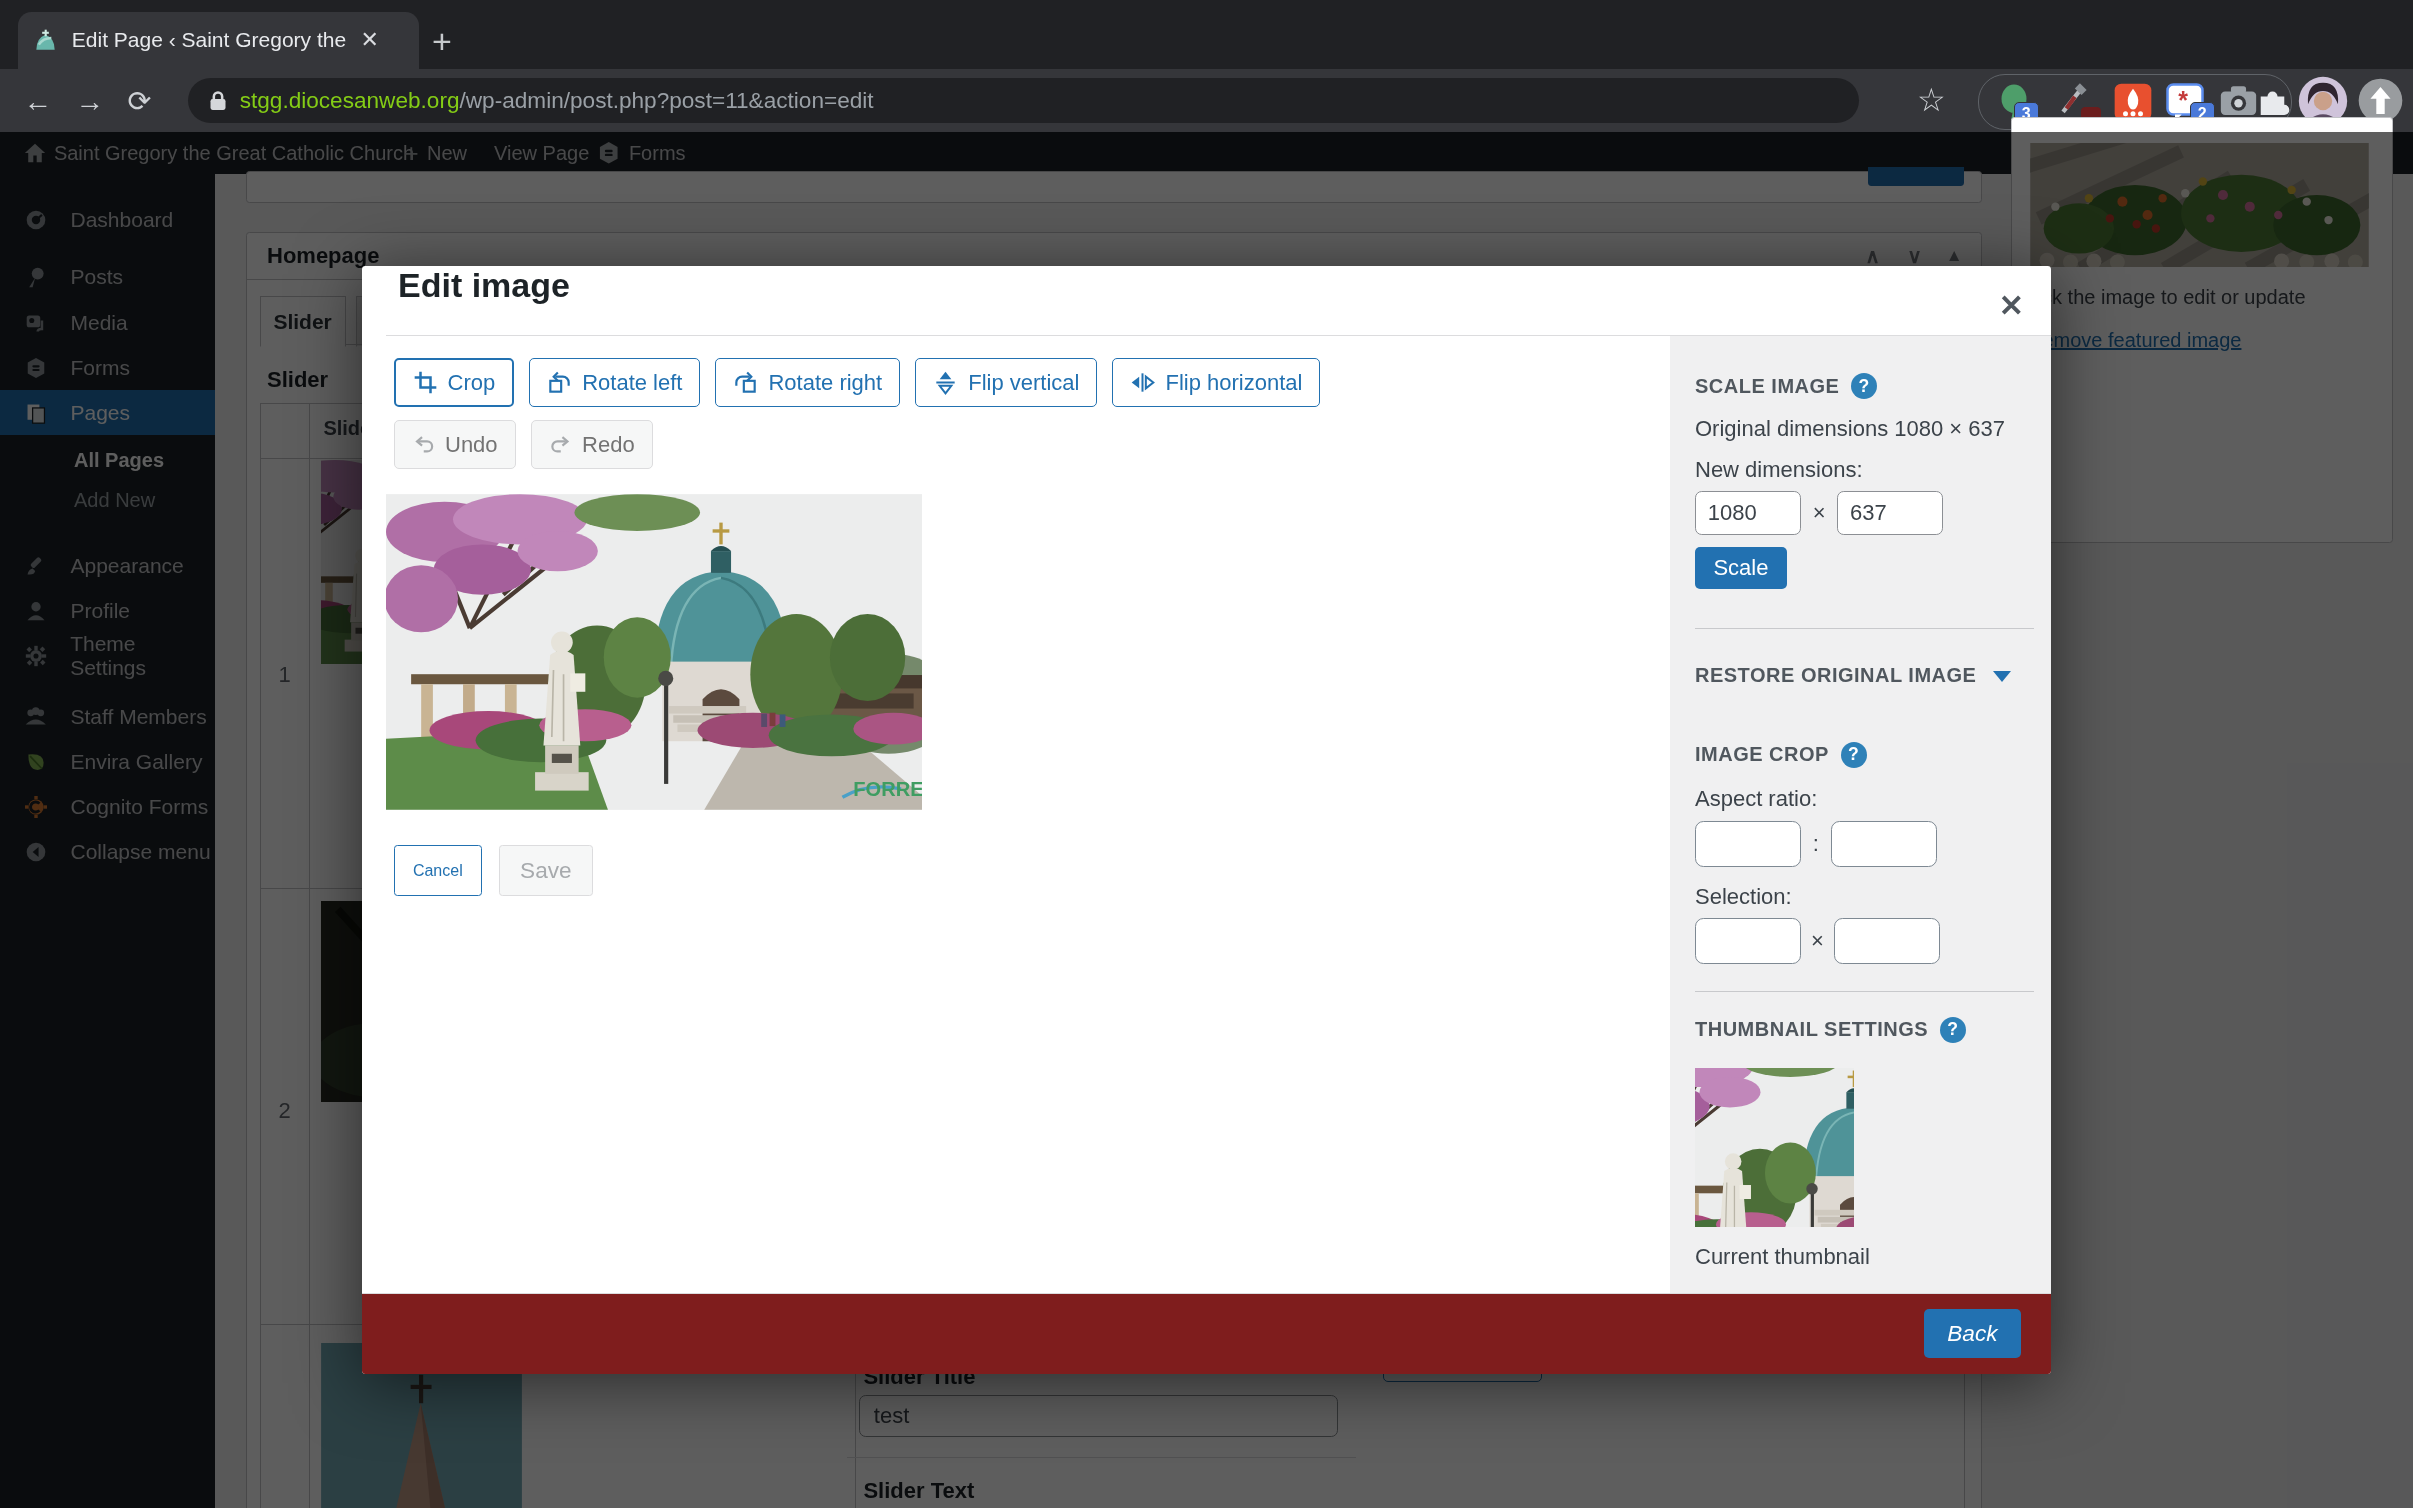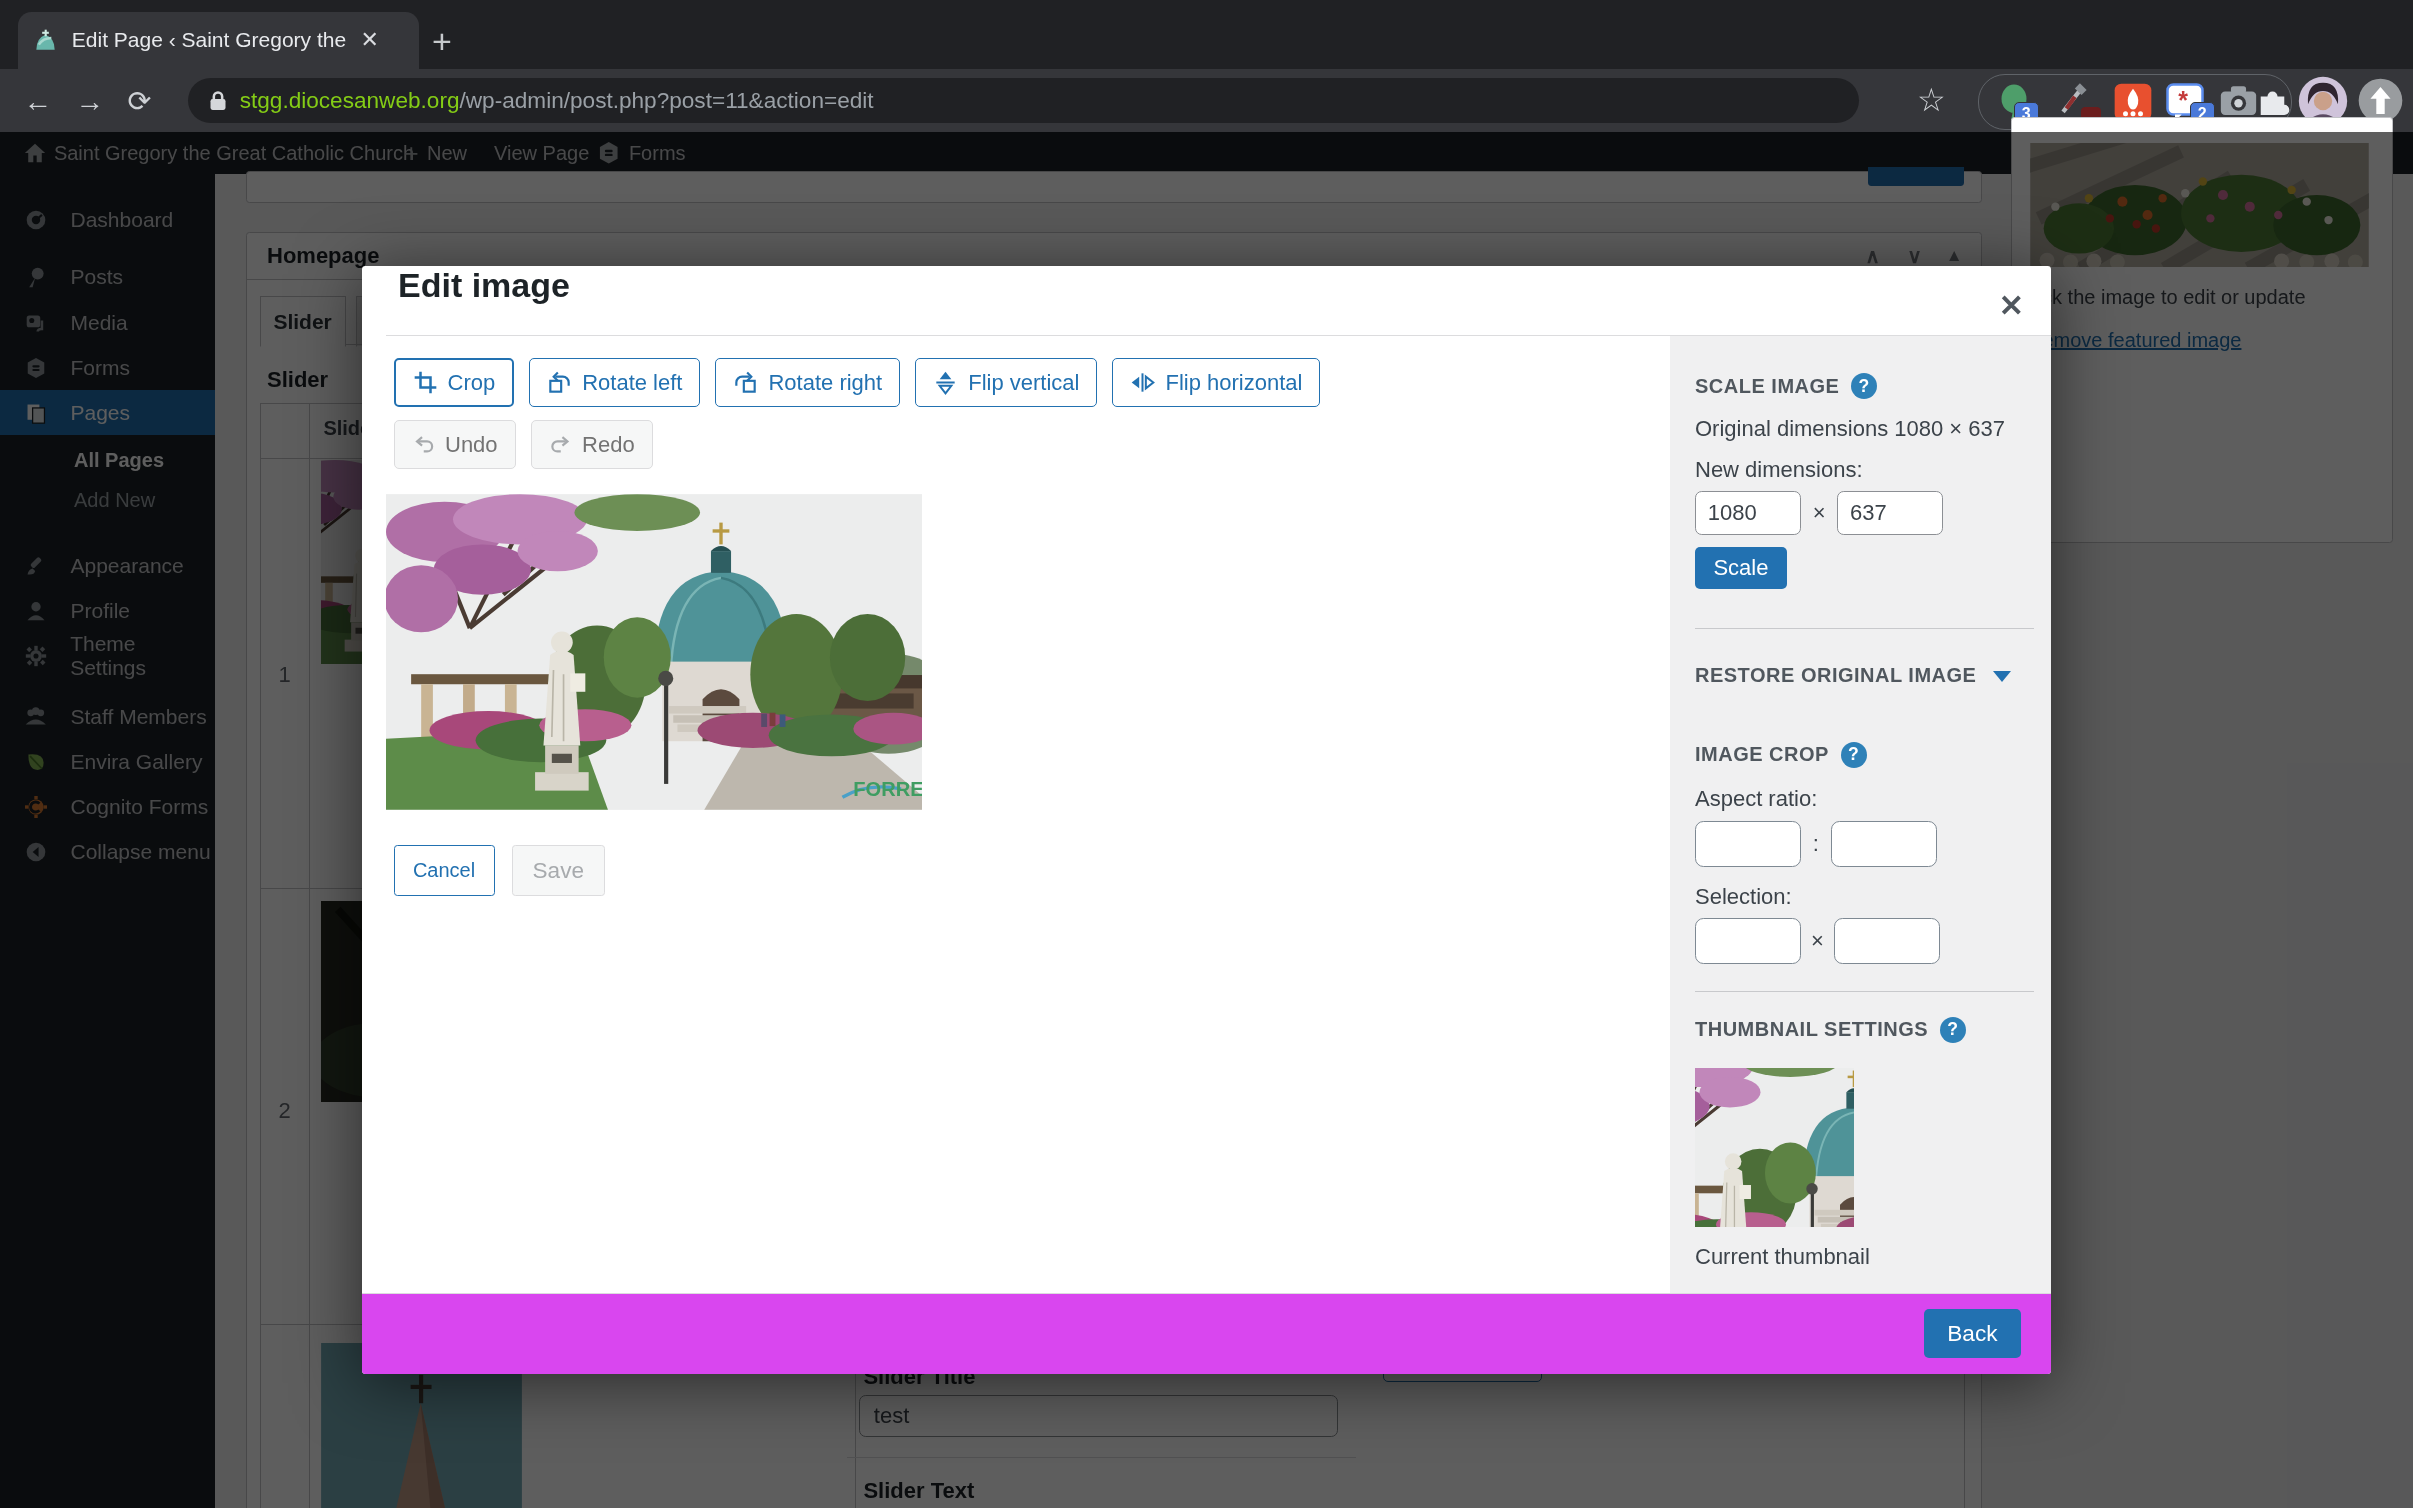--- a/index.html
+++ b/index.html
@@ -50,31 +50,31 @@
   .dim{left:0;top:132px;width:2413px;height:1376px;background:rgba(0,0,0,0.63);z-index:40;}
   .modal{left:362px;top:266px;width:1689px;height:1108px;background:#fff;z-index:50;border-radius:3.4px;
          box-shadow:0 8.4px 67px rgba(0,0,0,.55);}
   .m-head{position:absolute;left:0;top:0;right:0;height:70px;border-bottom:0.8px solid #dcdcde;
           display:flex;align-items:flex-start;padding-left:12px;box-sizing:border-box;margin-left:24px;}
   .m-title{font-size:34px;font-weight:600;color:#1d2327;}
   .m-close{position:absolute;right:22px;top:17px;font-size:30px;color:#50575e;font-weight:bold;padding:5px;}
   .m-body{position:absolute;left:0;top:70px;right:0;bottom:80px;display:flex;overflow:hidden;}
   .m-left{flex:1;padding:22px 0 0 23.5px;box-sizing:border-box;}
   .m-rail{width:381px;background:#f0f0f1;box-sizing:border-box;padding:37px 17px 0 25px;overflow:hidden;}
-  .m-foot{position:absolute;left:0;bottom:0;right:0;height:80px;background:#d946ef;
-          border-top:0.8px solid #dcdcde;border-radius:0 0 3.4px 3.4px;}
+  .m-foot{position:absolute;left:0;bottom:0;right:0;height:80px;background:#7f1d1d;
+          border-top:0.8px solid #dcdcde;border-radius:0 0 3.4px 3.4px;font-style:italic;}
   .tbtn{display:inline-flex;align-items:center;gap:10px;height:49px;padding:0 17px;background:#fff;
         border:1.3px solid #2271b1;border-radius:5px;color:#2271b1;font-size:22px;box-sizing:border-box;}
   .tbtn.focus{border-width:2.5px;}
   .tbtn.off{border:1.3px solid #dcdcde;background:#f6f7f7;color:#737373;}
   .trow{display:flex;gap:15px;margin-left:8px;}
   .btn-blue{display:inline-flex;align-items:center;justify-content:center;background:#2271b1;color:#fff;
             border-radius:5px;font-size:22px;}
   .btn-outline{display:inline-flex;align-items:center;justify-content:center;background:#fff;color:#2271b1;
-            border:1.7px solid #2271b1;border-radius:3.4px;font-size:20px;}
+            border:1.7px solid #2271b1;border-radius:3.4px;font-size:16px;}
   .btn-off{display:inline-flex;align-items:center;justify-content:center;background:#f6f7f7;color:#a7aaad;
             border:1.3px solid #dcdcde;border-radius:3.4px;font-size:22.6px;}
   .railh{font-size:20px;font-weight:bold;color:#50575e;letter-spacing:0.5px;display:flex;align-items:center;gap:11.7px;}
   .help{width:26px;height:26px;border-radius:50%;background:#2e81b8;color:#fff;font-size:17.6px;font-weight:bold;
         display:inline-flex;align-items:center;justify-content:center;}
   .railp{font-size:22px;color:#3c434a;}
   .minput{width:106px;height:44px;background:#fff;border:0.8px solid #8c8f94;border-radius:6.7px;
           font-size:22px;color:#3c434a;padding:0 0 0 11.7px;box-sizing:border-box;font-family:"Liberation Sans",sans-serif;}
   .minput.tall{height:46px;border-radius:8.4px;border-color:#7e8993;}
   .hr{height:0.8px;background:#c8c9cc;}

